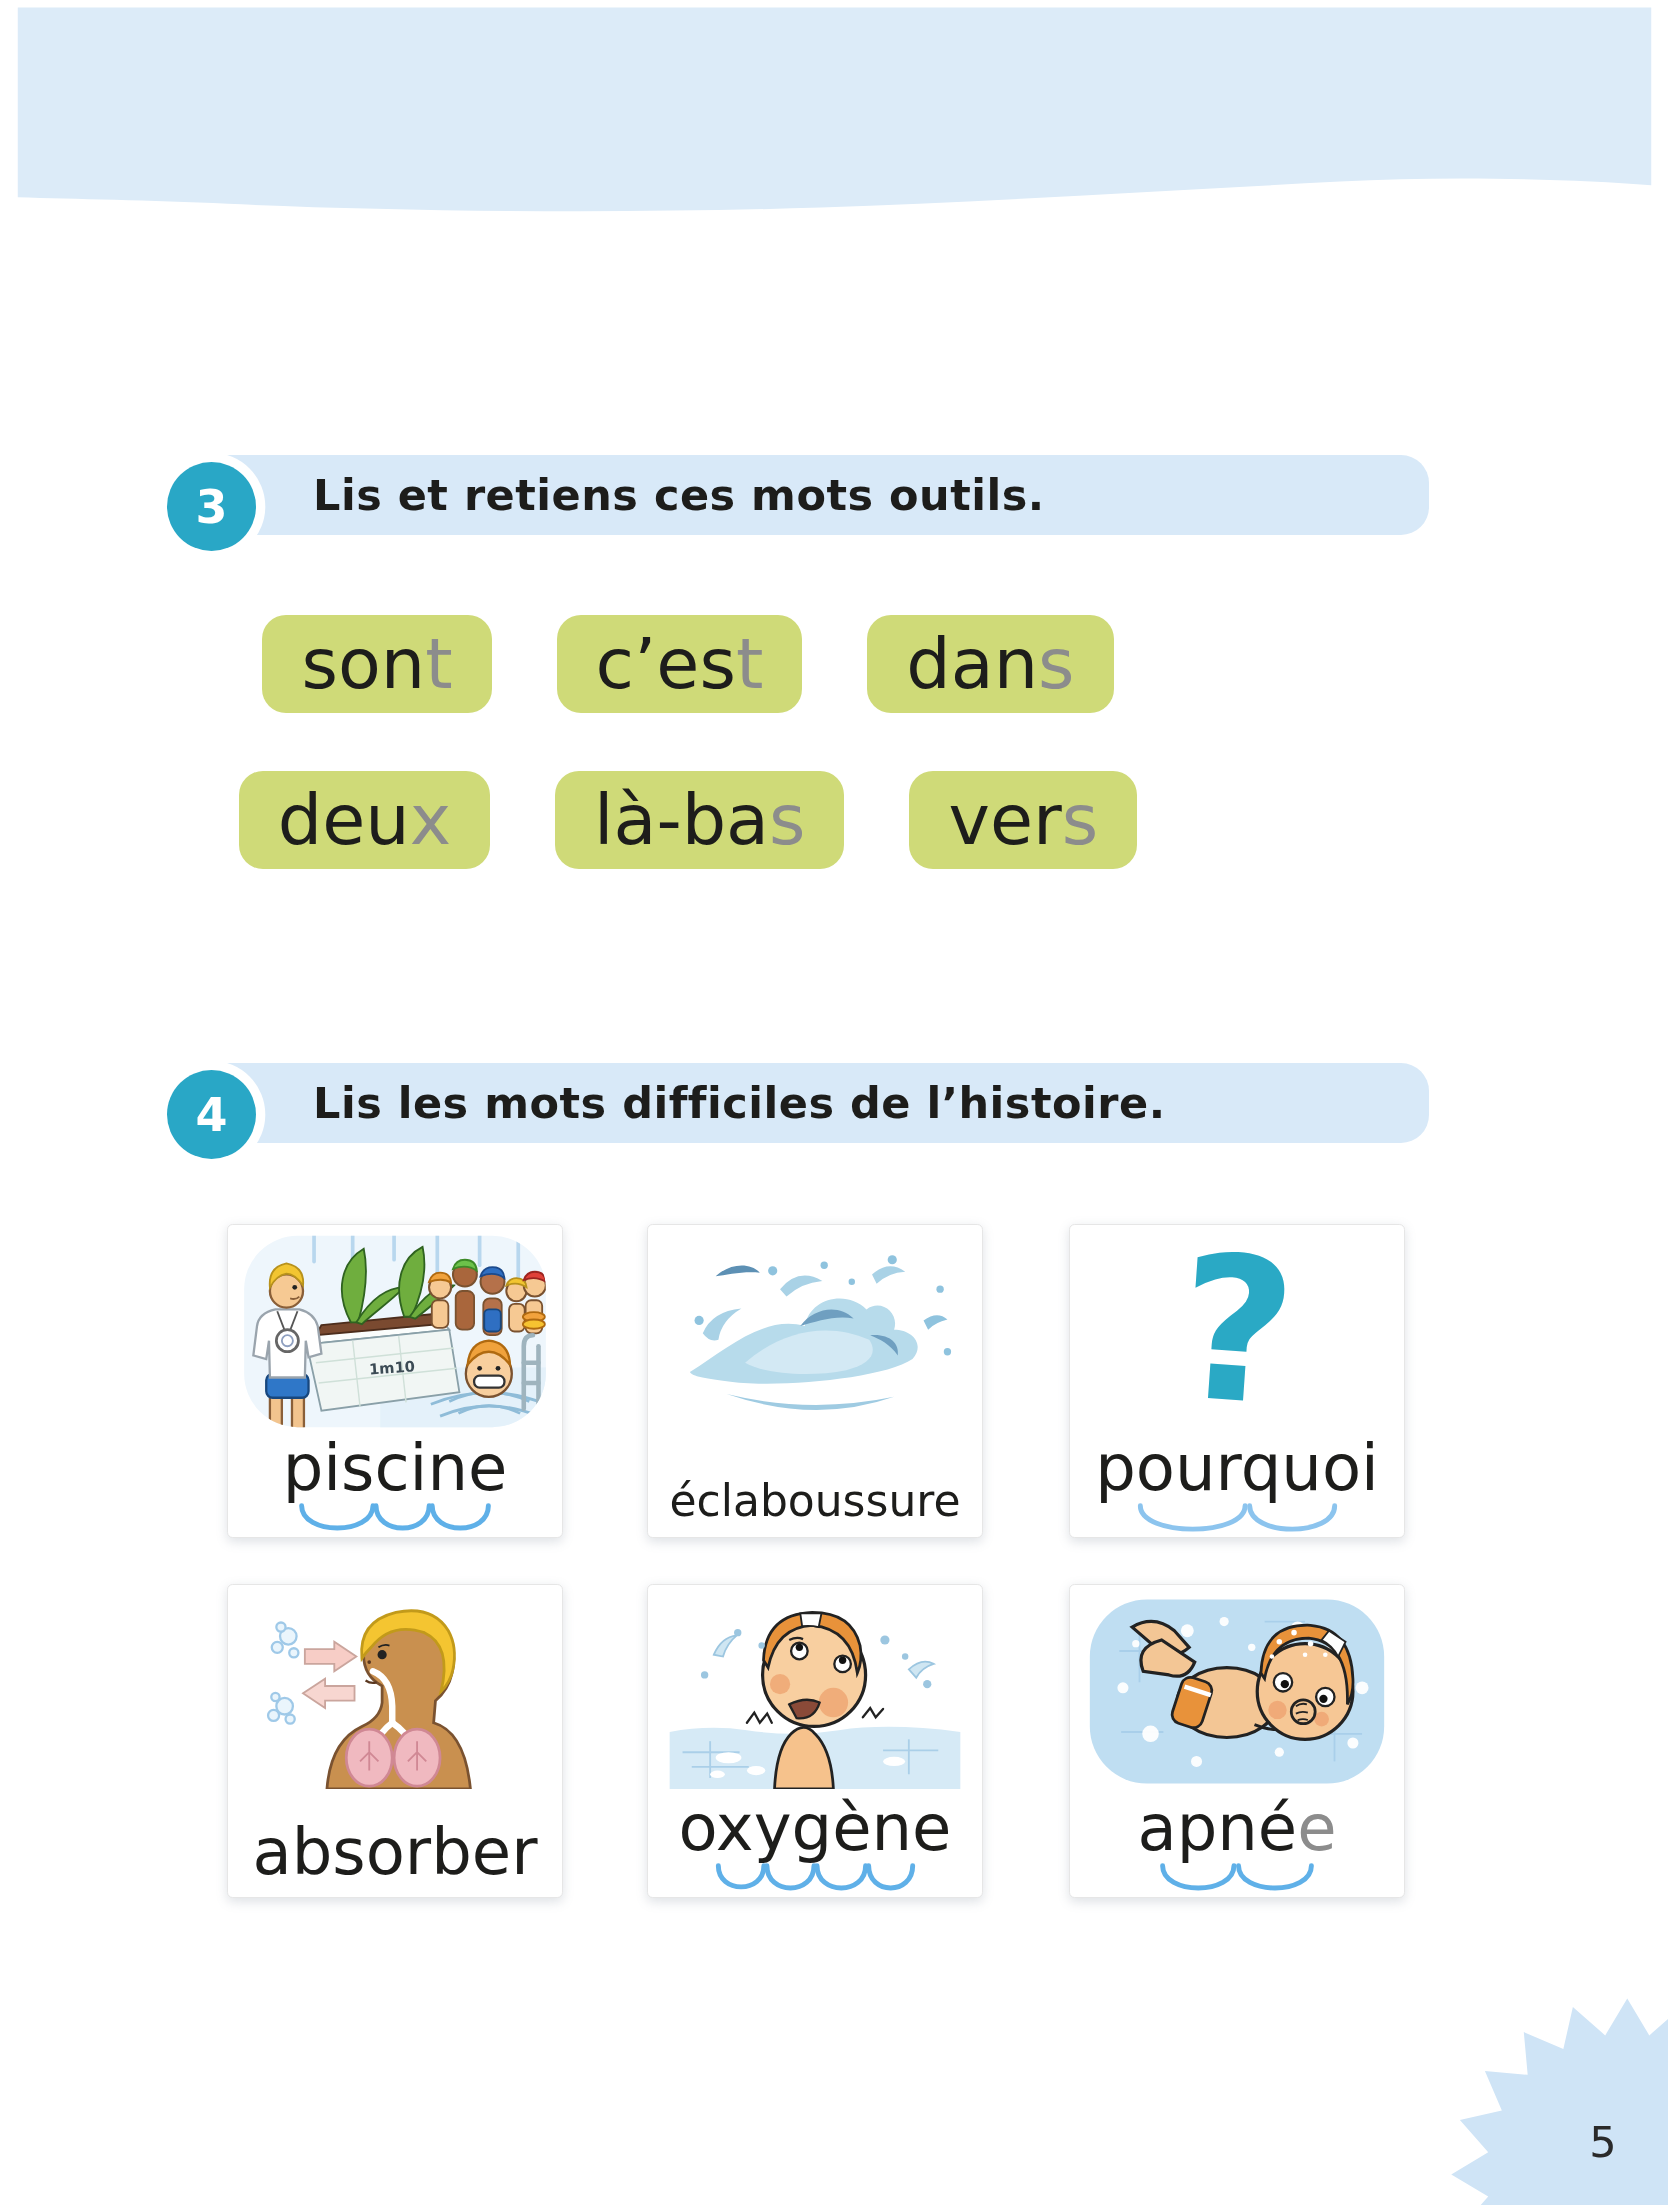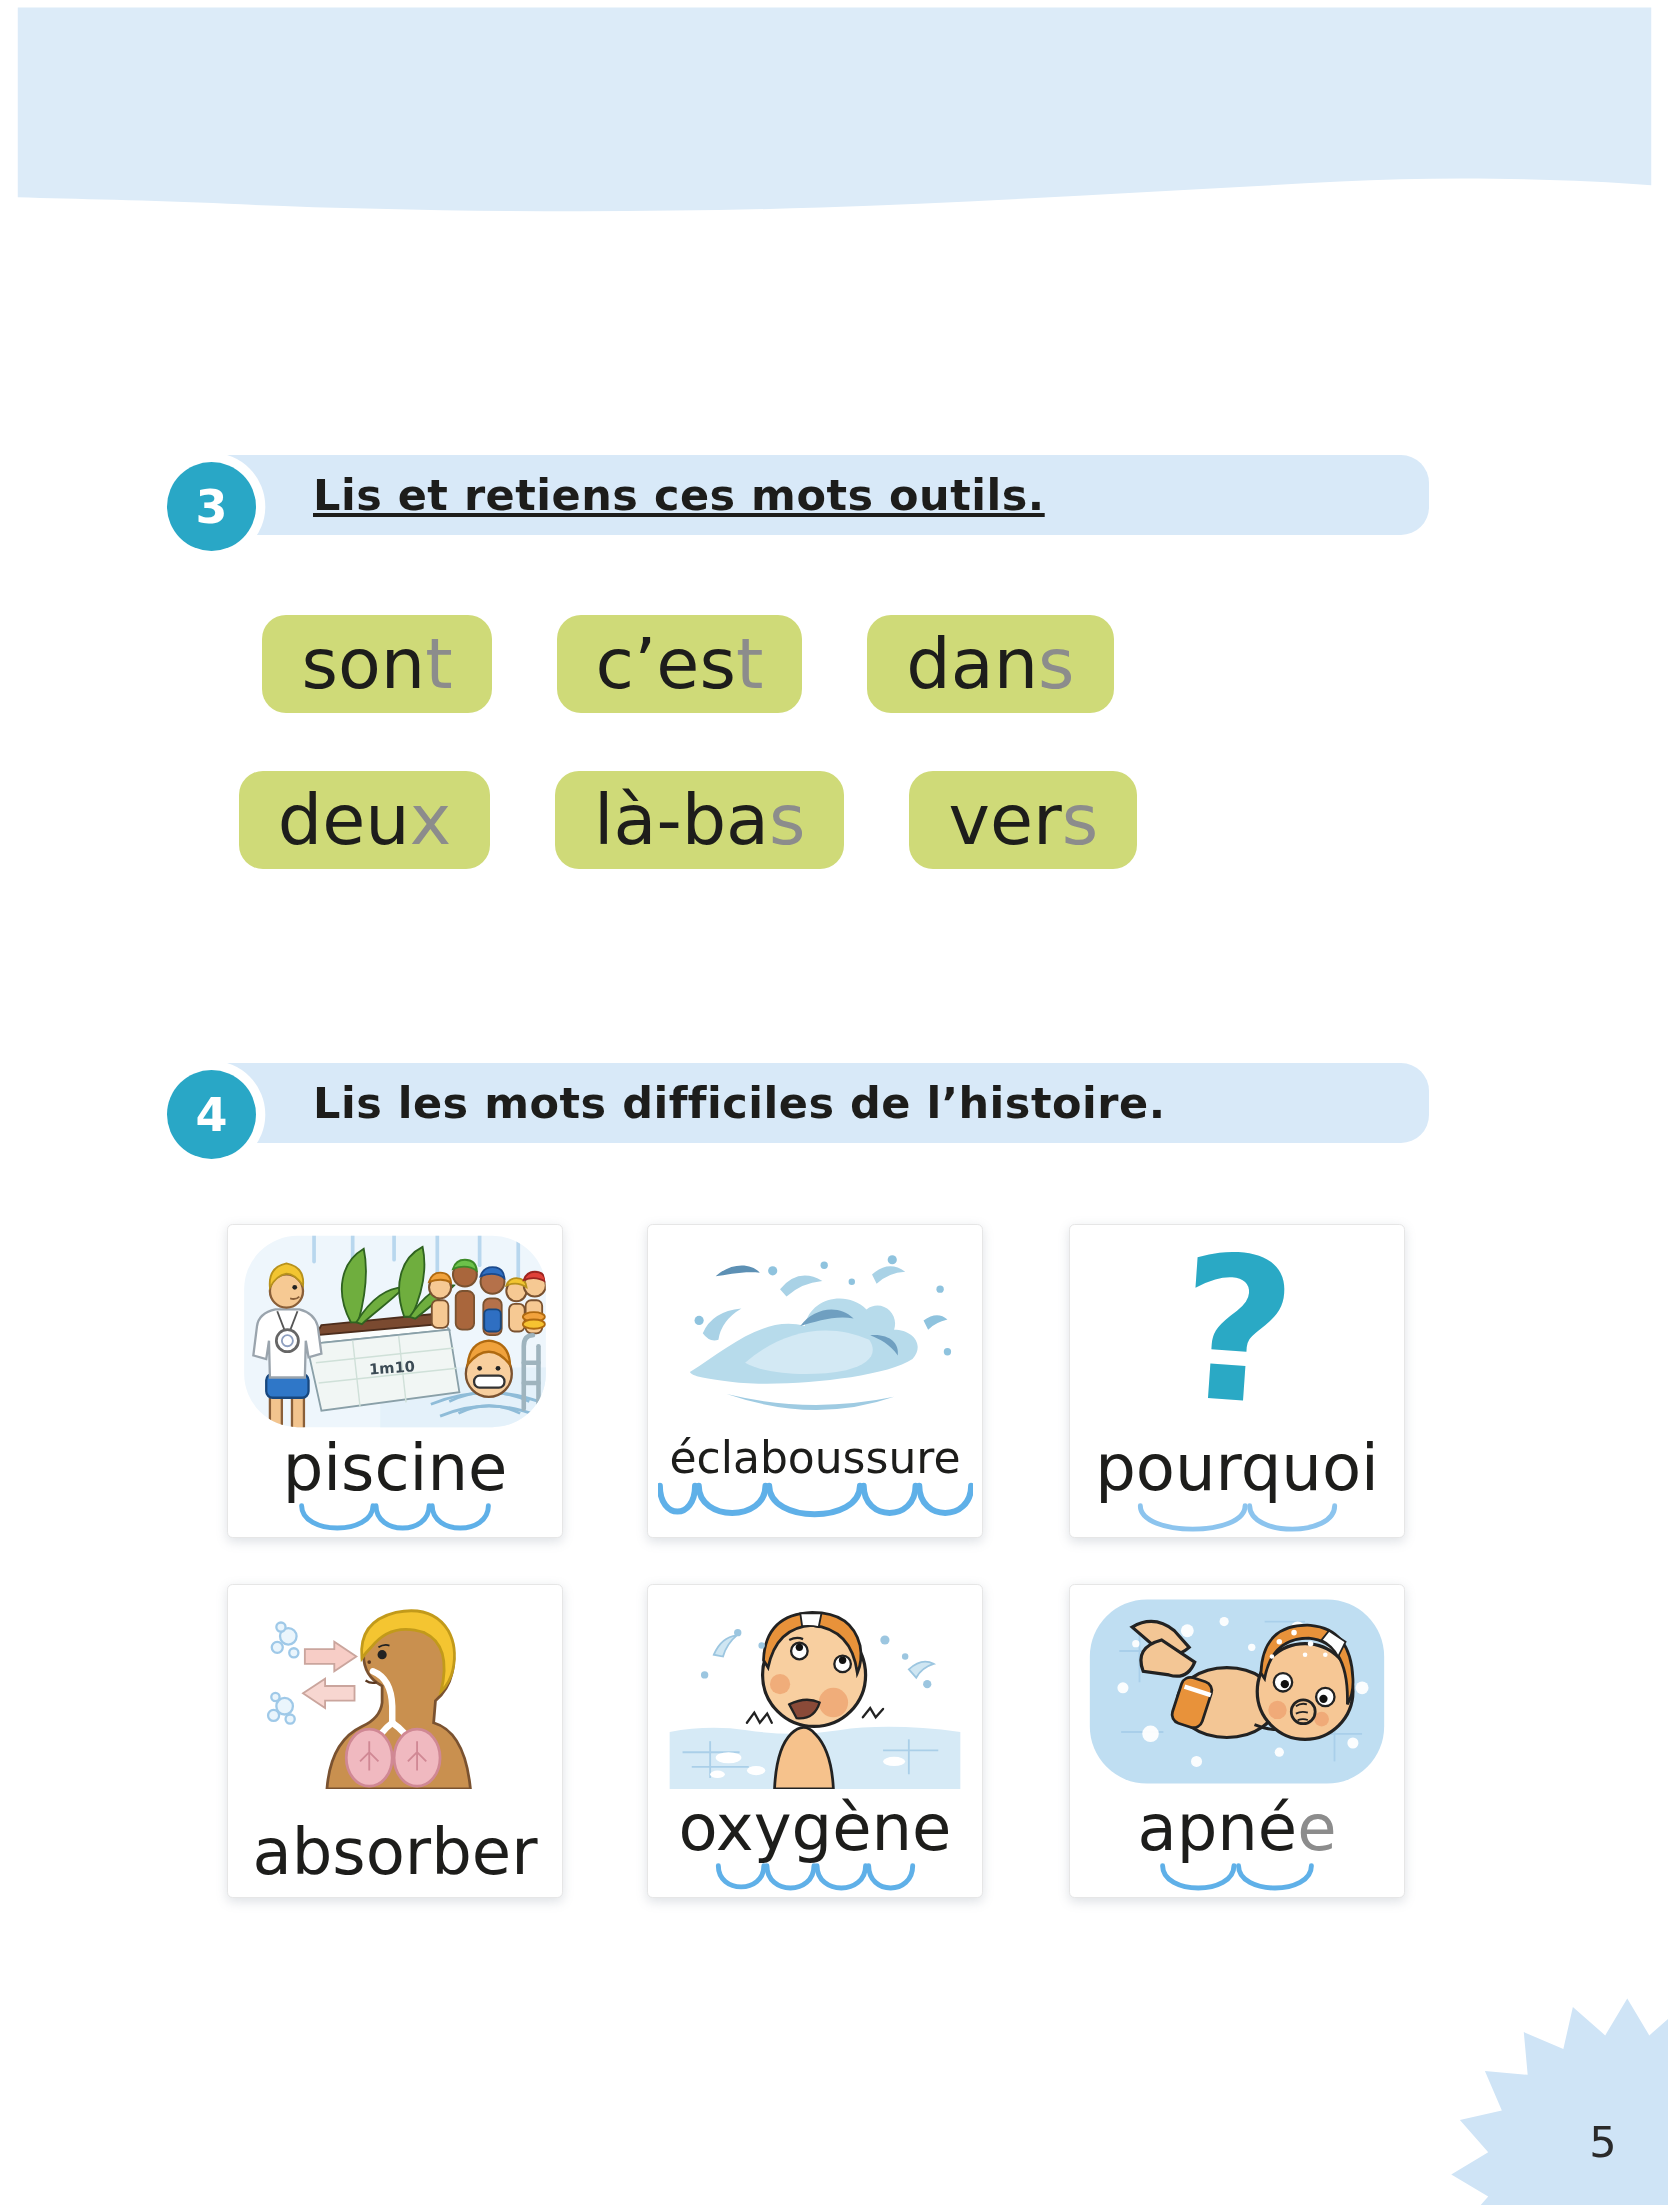--- a/index.html
+++ b/index.html
@@ -50,21 +50,21 @@
   #page-number{left:1575px;top:2117px;width:56px;text-align:center;font-size:43px;color:#2a2a2a;}
 </style>
 </head>
 <body>
 
 <svg id="top-band" class="abs" viewBox="0 0 1799 245">
   <path fill="#dcebf8" d="M18,8 H1781 V200 C1690,193 1560,190 1445,196 C1250,206 1065,218 885,224
            C665,231 425,228 245,220 C160,216 80,215 18,213 Z"></path>
 </svg>
 
-<div class="ex-bar" style="top:455px;text-decoration:underline;">
+<div class="ex-bar" style="top:455px;">
   <span class="ex-title">Lis et retiens ces mots outils.</span>
 </div>
 <div class="badge" style="top:462px;">
   <span>3</span>
 </div>
 
 <div class="tiles-row" style="top:615px;">
   <div class="tile">
       <span>son</span>
       <span class="gray">t</span>
@@ -203,21 +203,21 @@
   <div class="word"><span class="wb">piscine</span><span class="wg"></span></div>
   <svg class="arcs" width="232" height="43" viewBox="0 0 250 46">
     <g fill="none" stroke="#5fb0e8" stroke-width="6.5" stroke-linecap="round">
       <path d="M2,5 C2,44 96,44 96,5"></path>
         <path d="M100,5 C100,44 170,44 170,5"></path>
         <path d="M174,5 C174,44 248,44 248,5"></path>
     </g>
   </svg>
 </div>
 
-<div class="card" style="left:647px;top:1224px;">
+<div class="card" style="left:647px;top:1224px;gap:43px;">
   <svg class="illus" viewBox="0 0 332 212">
     <path d="M30,150 C70,125 110,88 155,100 C160,70 200,60 222,82 C238,70 258,86 252,104
              C272,104 286,120 272,136 C240,158 120,168 70,160 C48,157 32,155 30,150 Z" fill="#b7dbeb"></path>
     <path d="M90,140 C130,105 180,95 225,115 C235,130 225,142 200,148 C160,156 110,152 90,140 Z" fill="#d3e9f4"></path>
     <path d="M150,100 C165,80 192,76 208,92 C189,88 168,95 150,100 Z" fill="#6f9fc0"></path>
     <path d="M226,110 C246,108 258,118 256,132 C248,120 236,114 226,110 Z" fill="#6f9fc0"></path>
     <path d="M58,46 C74,31 96,31 106,42 C90,40 70,44 58,46 Z" fill="#5d90b4"></path>
     <path d="M128,60 q20,-24 46,-9 q-23,2 -39,17 z" fill="#a9d2e6"></path>
     <path d="M228,44 q18,-16 36,-3 q-18,1 -31,13 z" fill="#a9d2e6"></path>
     <path d="M284,94 q15,-11 26,-1 q-13,3 -21,11 z" fill="#8fc3de"></path>

